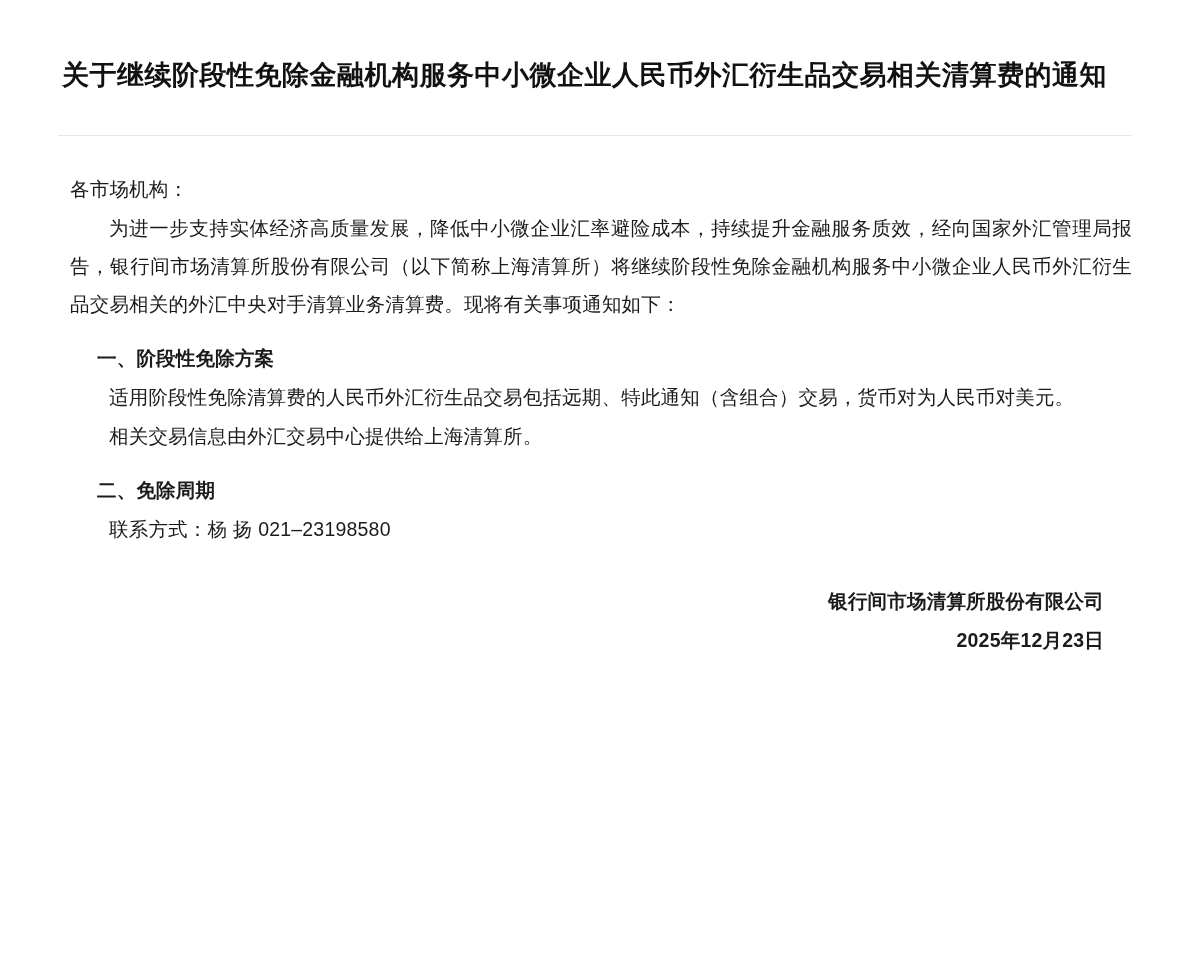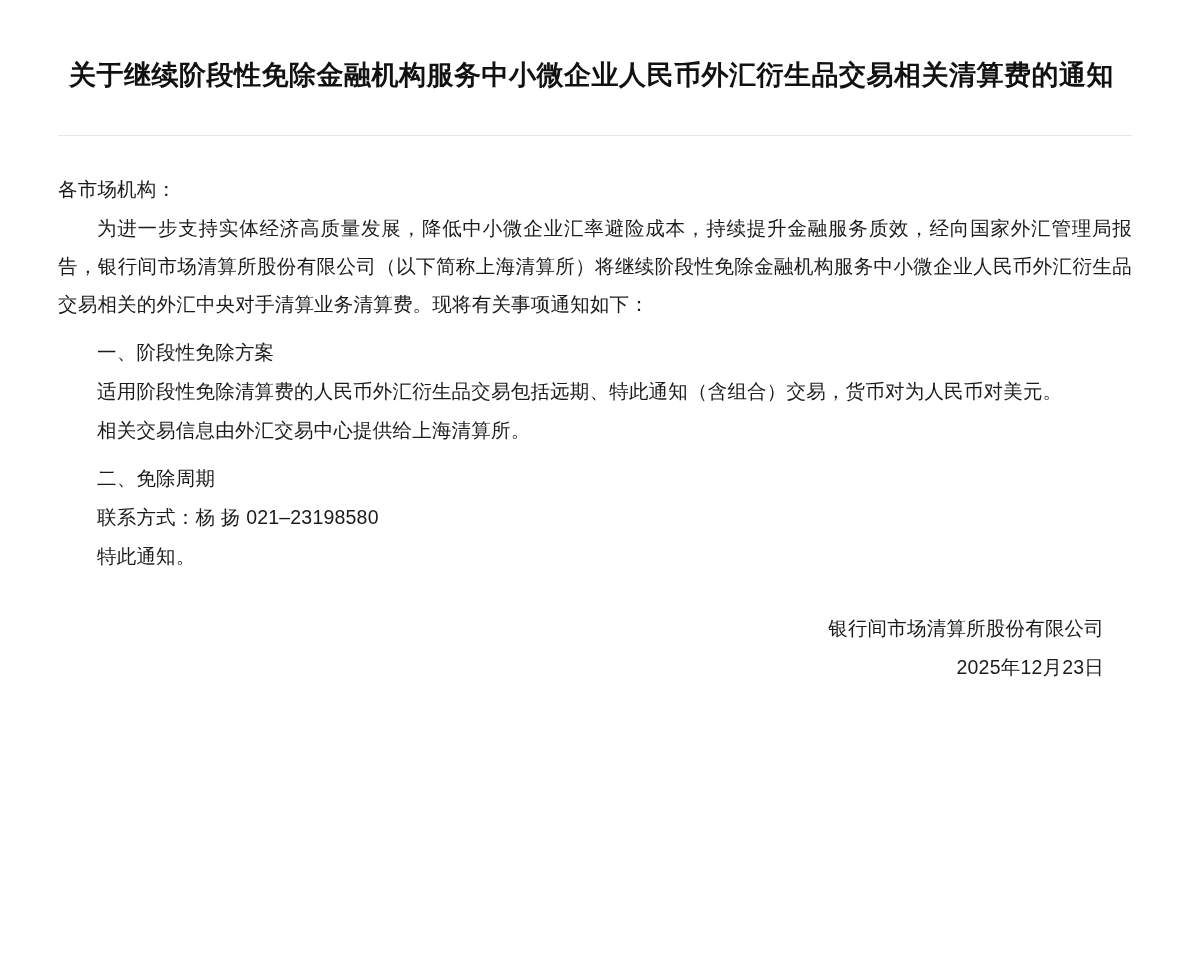--- a/index.html
+++ b/index.html
@@ -20,55 +20,56 @@
     min-height: 968px;
     padding: 48px 58px 20px 58px;
     background: #ffffff;
   }
   .doc-title {
     font-size: 27px;
     font-weight: bold;
     line-height: 1.45;
     letter-spacing: 0.5px;
     color: #111111;
-    margin: 0 0 0 11px;
+    margin: 0 0 0 4px;
     padding-top: 8px;
   }
   .title-rule {
     border: none;
     border-top: 1px solid #e6e6e6;
     margin: 40px 0 34px 0;
   }
   .body-text {
     font-size: 19.5px;
     line-height: 1.95;
     color: #1b1b1b;
     letter-spacing: 0.2px;
     text-align: justify;
   }
   .p {
-    margin: 0 0 1px 0;
+    margin: 0 0 1px 12px;
   }
   .indent {
     text-indent: 2em;
   }
   .sub-head {
-    font-weight: normal;
+    font-weight: bold;
     text-indent: 2em;
-    margin: 10px 0 1px 0;
+    margin: 16px 0 1px 0;
   }
   .contact-line {
     text-indent: 2em;
   }
   .contact-line-2 {
     padding-left: 4.6em;
   }
   .signature {
     margin-top: 34px;
     text-align: right;
+    font-weight: bold;
   }
   .sig-line {
     font-size: 19.5px;
     line-height: 2.0;
     color: #1b1b1b;
     letter-spacing: 0.2px;
     padding-right: 28px;
   }
 </style>
 </head>
@@ -92,21 +93,20 @@
     <p class="p indent">适用阶段性免除清算费的人民币外汇衍生品交易包括远期、特此通知（含组合）交易，货币对为人民币对美元。</p>
 
     <p class="p indent">相关交易信息由外汇交易中心提供给上海清算所。</p>
 
     <p class="sub-head">二、免除周期</p>
 
 
     <p class="p contact-line">联系方式：杨 扬 021–23198580</p>
 
 
-    <p class="p indent">特此通知。</p>
 
   </div>
 
   <div class="signature">
     <div class="sig-line">银行间市场清算所股份有限公司</div>
     <div class="sig-line">2025年12月23日</div>
   </div>
 
 </div>
 

